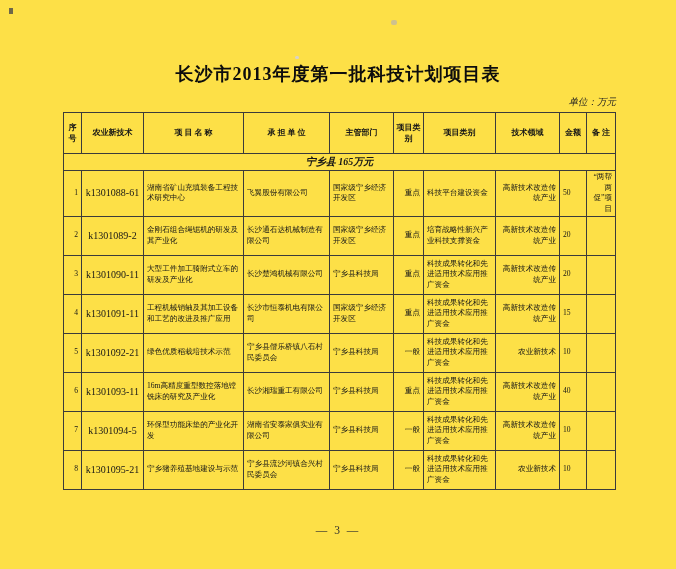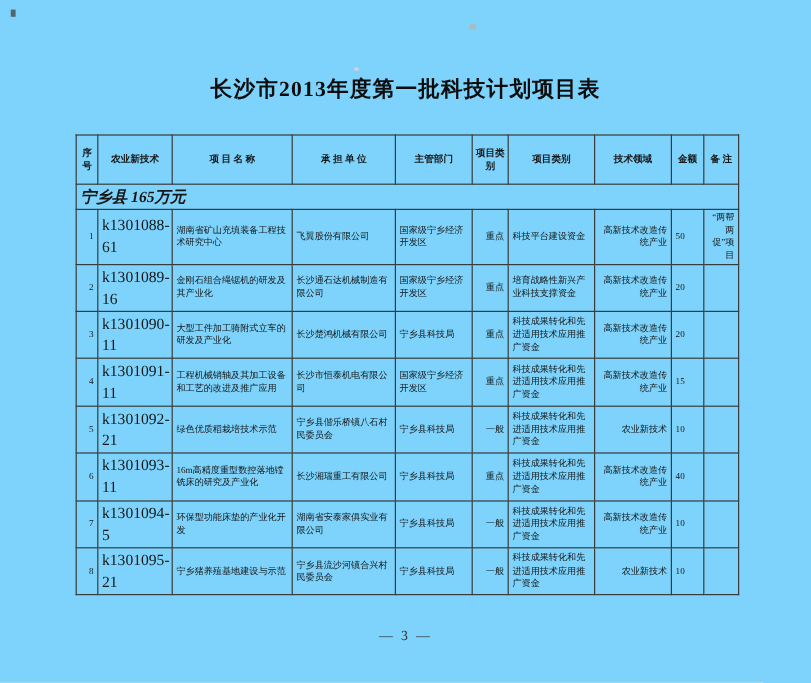--- a/index.html
+++ b/index.html
@@ -4,21 +4,21 @@
 <style>
   html,body{margin:0;padding:0;}
   body{
     width:676px;height:569px;
     background:#e8e8e6;
     font-family:"Liberation Serif","DejaVu Serif",serif;
     -webkit-font-smoothing:antialiased;
   }
   .page{
     position:relative;width:676px;height:569px;
-    background:#7dd3fc;overflow:hidden;color:#1c1c1c;
+    background:#fde047;overflow:hidden;color:#1c1c1c;
   }
   
   .speck1{position:absolute;left:9px;top:8px;width:4px;height:6px;background:#4a4a4a;opacity:.8;}
   .speck2{position:absolute;left:391px;top:20px;width:6px;height:5px;background:#b9b3ac;opacity:.7;border-radius:2px;}
   .speck3{position:absolute;left:295px;top:56px;width:4px;height:3px;background:#d8d2ca;border-radius:2px;}
 
   .doc-title{
     position:absolute;top:62px;left:0;width:676px;
     text-align:center;font-size:18px;font-weight:bold;
     letter-spacing:1px;color:#0d0d0d;
@@ -36,44 +36,45 @@
     border:1px solid #3b3b3b;
     padding:1px 3px;
     overflow:hidden;
     vertical-align:middle;
   }
   table.projects th{
     font-size:8px;font-weight:bold;text-align:center;
     height:36px;padding:2px 1px;
   }
   td.group-cell{
-    font-size:13px;font-style:italic;height:14px;
-    text-align:left;padding-left:5px;font-weight:bold;
+    font-size:10px;font-style:italic;height:14px;
+    text-align:center;padding-left:5px;font-weight:bold;
   }
   td{height:36px;}
   .ta-c{text-align:right;}
   .ta-l{text-align:left;}
-  .c-code{font-size:13px;}
+  .c-code{font-size:10px;text-align:center;}
   .c-amt{text-align:left;}
   .page-number{
     position:absolute;top:524px;left:0;width:676px;
     text-align:center;font-size:11.5px;color:#2f2f2f;letter-spacing:2px;
   }
 </style>
 </head>
 <body>
 
 <div class="page">
 
   <span class="speck1"></span>
   <span class="speck2"></span>
   <span class="speck3"></span>
 
   <div class="doc-title">长沙市2013年度第一批科技计划项目表</div>
 
+  <div class="unit-note">单位：万元</div>
 
   <table class="projects">
     <colgroup>
       <col style="width:18px">
         <col style="width:62px">
         <col style="width:100px">
       <col style="width:86px">
         <col style="width:64px">
         <col style="width:30px">
       <col style="width:72px">
@@ -106,21 +107,21 @@
     <td class="ta-l">飞翼股份有限公司</td>
     <td class="ta-l">国家级宁乡经济开发区</td>
     <td class="ta-c">重点</td>
     <td class="ta-l">科技平台建设资金</td>
     <td class="ta-c">高新技术改造传统产业</td>
     <td class="c-amt">50</td>
     <td class="ta-c">“两帮两促”项目</td>
   </tr>
         <tr>
     <td class="ta-c">2</td>
-    <td class="ta-l c-code">k1301089-16</td>
+    <td class="ta-l c-code">k1301089-2</td>
     <td class="ta-l">金刚石组合绳锯机的研发及其产业化</td>
     <td class="ta-l">长沙通石达机械制造有限公司</td>
     <td class="ta-l">国家级宁乡经济开发区</td>
     <td class="ta-c">重点</td>
     <td class="ta-l">培育战略性新兴产业科技支撑资金</td>
     <td class="ta-c">高新技术改造传统产业</td>
     <td class="c-amt">20</td>
     <td class="ta-c"></td>
   </tr>
         <tr>

